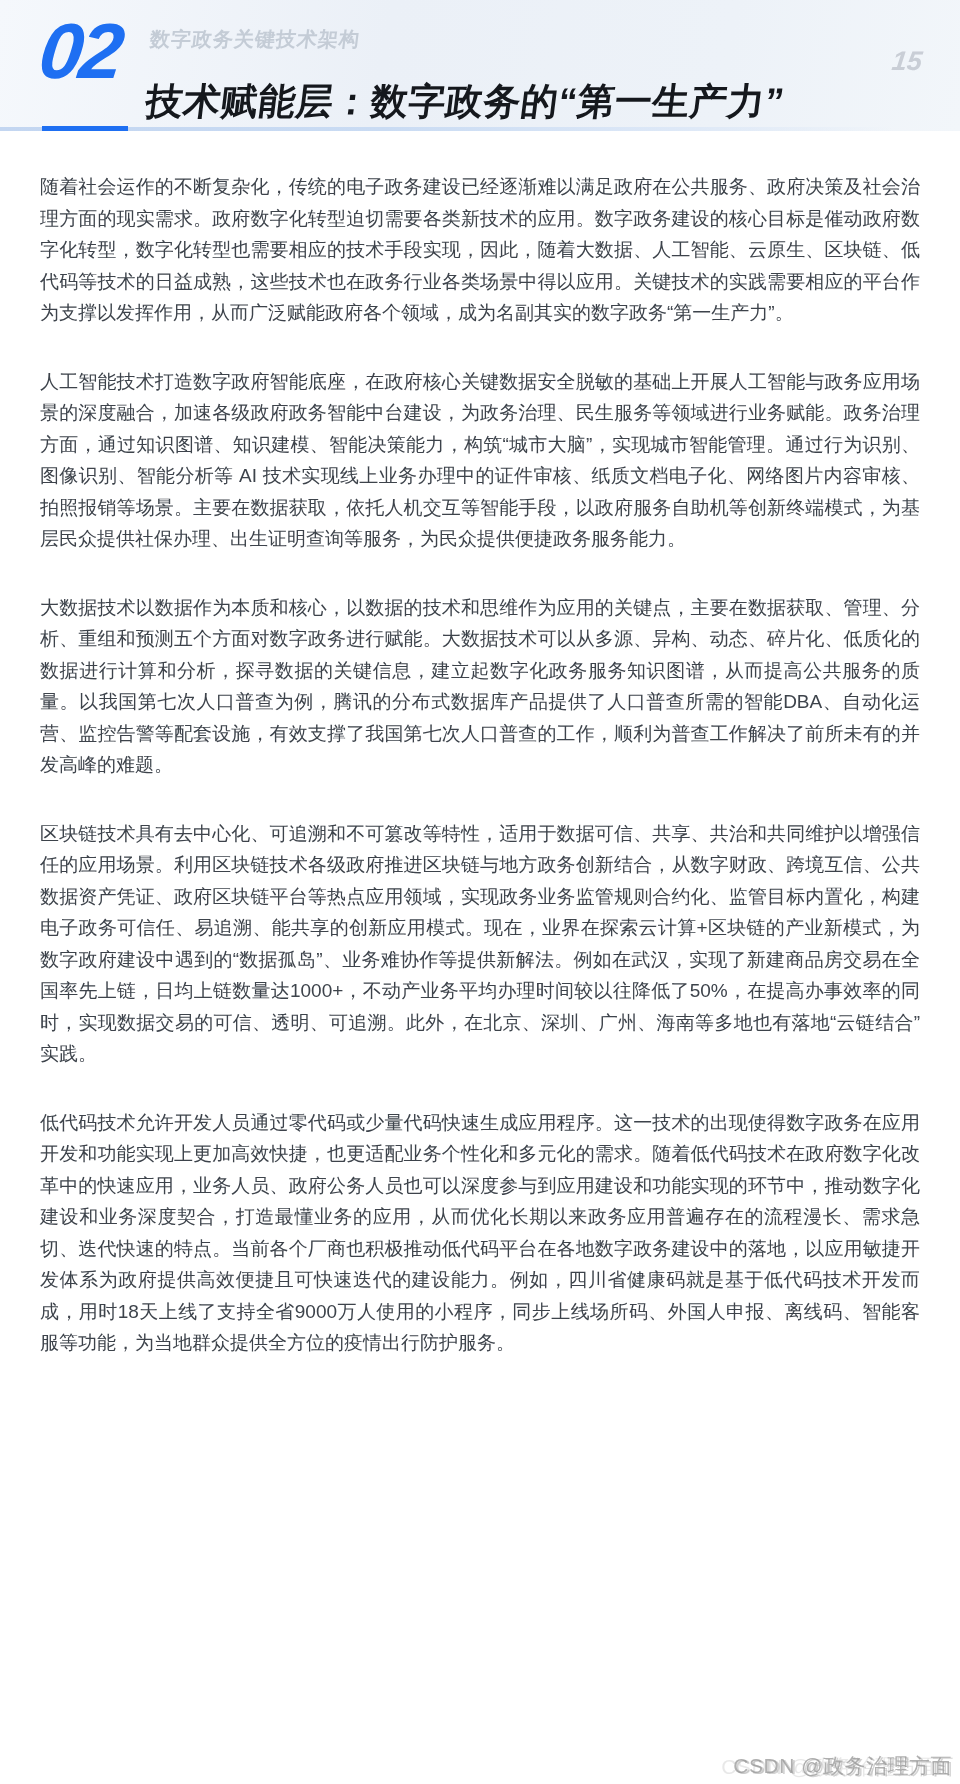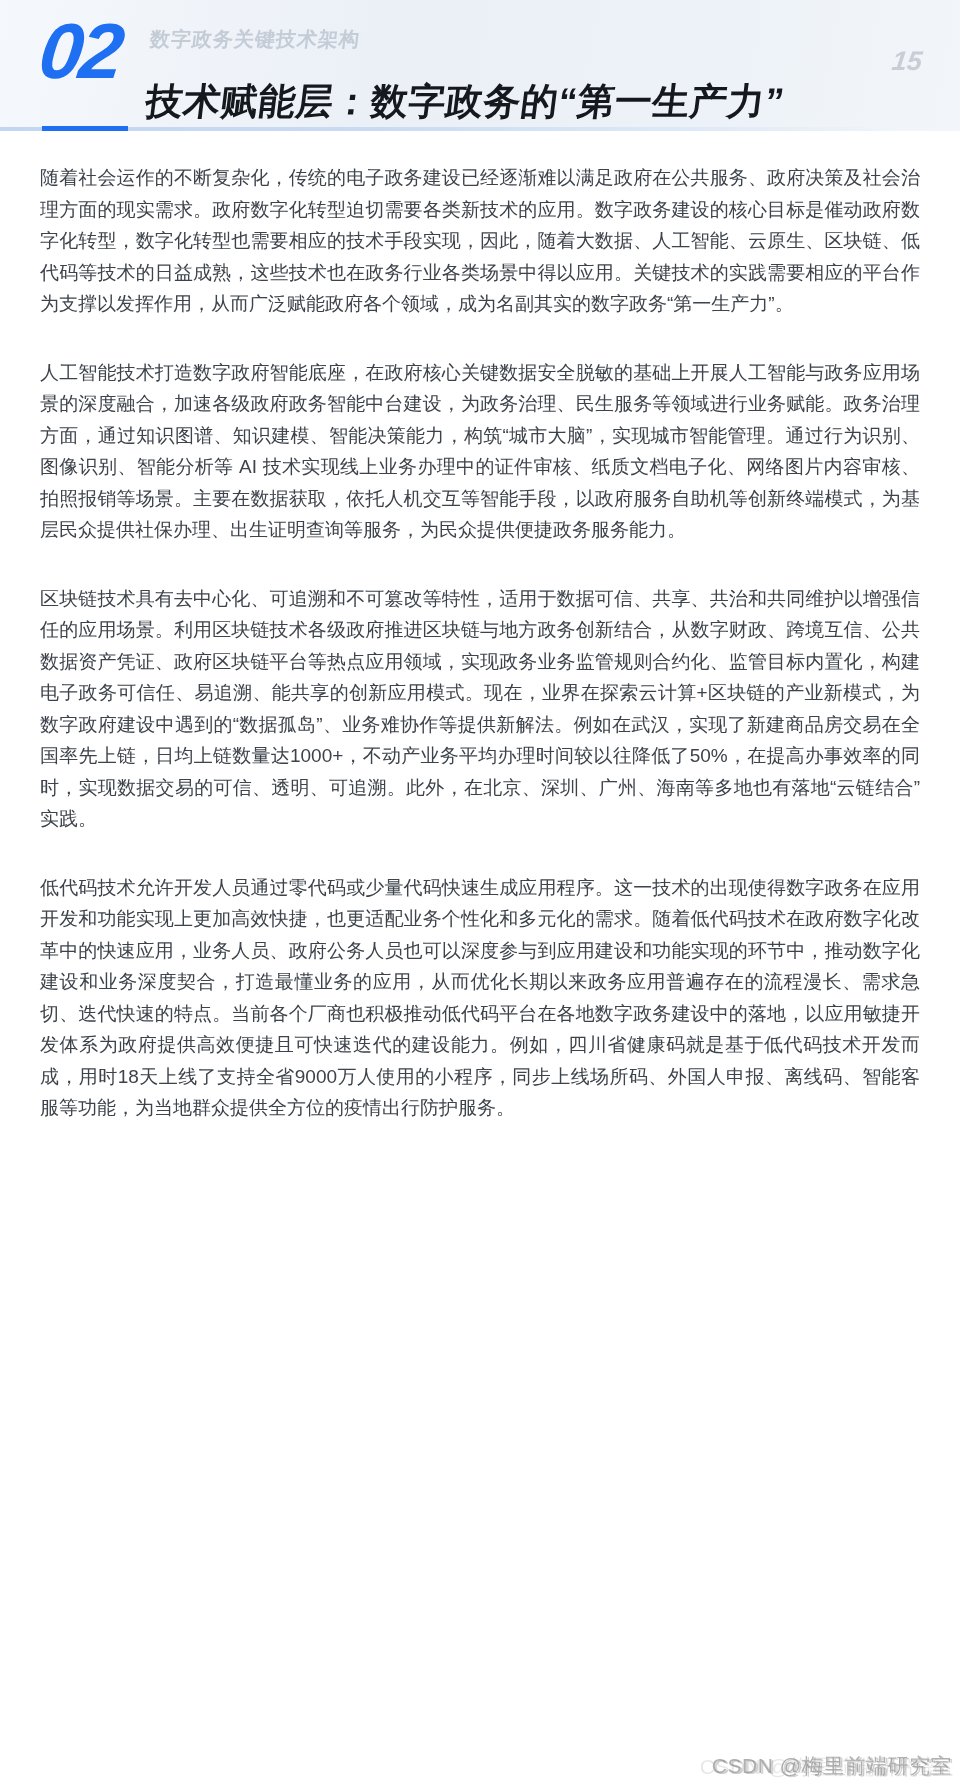--- a/index.html
+++ b/index.html
@@ -53,21 +53,21 @@
     background: linear-gradient(90deg, #c3d6f1 0%, #c9dbf3 40%, #dde8f7 70%, rgba(255,255,255,0) 93%);
   }
   .divider-accent {
     position: absolute; left: 42px; bottom: 0;
     width: 86px; height: 5px;
     background: #1e6ff2;
   }
 
   
   .content {
-    padding: 31px 40px 0 40px;
+    padding: 40px 40px 0 40px;
   }
   .content p {
     margin: 0 0 37px 0;
     font-size: 19px;
     line-height: 31.5px;
     color: #3d434b;
     text-align: justify;
     text-justify: inter-ideograph;
   }
 
@@ -90,17 +90,18 @@
   <div class="kicker">数字政务关键技术架构</div>
   <h1 class="page-title">技术赋能层：数字政务的“第一生产力”</h1>
   <div class="page-number">15</div>
   <div class="divider"></div>
   <div class="divider-accent"></div>
 </header>
 
 <article class="content">
   <p>随着社会运作的不断复杂化，传统的电子政务建设已经逐渐难以满足政府在公共服务、政府决策及社会治理方面的现实需求。政府数字化转型迫切需要各类新技术的应用。数字政务建设的核心目标是催动政府数字化转型，数字化转型也需要相应的技术手段实现，因此，随着大数据、人工智能、云原生、区块链、低代码等技术的日益成熟，这些技术也在政务行业各类场景中得以应用。关键技术的实践需要相应的平台作为支撑以发挥作用，从而广泛赋能政府各个领域，成为名副其实的数字政务“第一生产力”。</p>
   <p>人工智能技术打造数字政府智能底座，在政府核心关键数据安全脱敏的基础上开展人工智能与政务应用场景的深度融合，加速各级政府政务智能中台建设，为政务治理、民生服务等领域进行业务赋能。政务治理方面，通过知识图谱、知识建模、智能决策能力，构筑“城市大脑”，实现城市智能管理。通过行为识别、图像识别、智能分析等 AI 技术实现线上业务办理中的证件审核、纸质文档电子化、网络图片内容审核、拍照报销等场景。主要在数据获取，依托人机交互等智能手段，以政府服务自助机等创新终端模式，为基层民众提供社保办理、出生证明查询等服务，为民众提供便捷政务服务能力。</p>
+  <p>大数据技术以数据作为本质和核心，以数据的技术和思维作为应用的关键点，主要在数据获取、管理、分析、重组和预测五个方面对数字政务进行赋能。大数据技术可以从多源、异构、动态、碎片化、低质化的数据进行计算和分析，探寻数据的关键信息，建立起数字化政务服务知识图谱，从而提高公共服务的质量。以我国第七次人口普查为例，腾讯的分布式数据库产品提供了人口普查所需的智能DBA、自动化运营、监控告警等配套设施，有效支撑了我国第七次人口普查的工作，顺利为普查工作解决了前所未有的并发高峰的难题。</p>
   <p>区块链技术具有去中心化、可追溯和不可篡改等特性，适用于数据可信、共享、共治和共同维护以增强信任的应用场景。利用区块链技术各级政府推进区块链与地方政务创新结合，从数字财政、跨境互信、公共数据资产凭证、政府区块链平台等热点应用领域，实现政务业务监管规则合约化、监管目标内置化，构建电子政务可信任、易追溯、能共享的创新应用模式。现在，业界在探索云计算+区块链的产业新模式，为数字政府建设中遇到的“数据孤岛”、业务难协作等提供新解法。例如在武汉，实现了新建商品房交易在全国率先上链，日均上链数量达1000+，不动产业务平均办理时间较以往降低了50%，在提高办事效率的同时，实现数据交易的可信、透明、可追溯。此外，在北京、深圳、广州、海南等多地也有落地“云链结合”实践。</p>
   <p>低代码技术允许开发人员通过零代码或少量代码快速生成应用程序。这一技术的出现使得数字政务在应用开发和功能实现上更加高效快捷，也更适配业务个性化和多元化的需求。随着低代码技术在政府数字化改革中的快速应用，业务人员、政府公务人员也可以深度参与到应用建设和功能实现的环节中，推动数字化建设和业务深度契合，打造最懂业务的应用，从而优化长期以来政务应用普遍存在的流程漫长、需求急切、迭代快速的特点。当前各个厂商也积极推动低代码平台在各地数字政务建设中的落地，以应用敏捷开发体系为政府提供高效便捷且可快速迭代的建设能力。例如，四川省健康码就是基于低代码技术开发而成，用时18天上线了支持全省9000万人使用的小程序，同步上线场所码、外国人申报、离线码、智能客服等功能，为当地群众提供全方位的疫情出行防护服务。</p>
 </article>
 
-<div class="watermark">CSDN @梅里前端研究室</div>
+<div class="watermark">CSDN @政务治理方面</div>
 
 </body></html>

